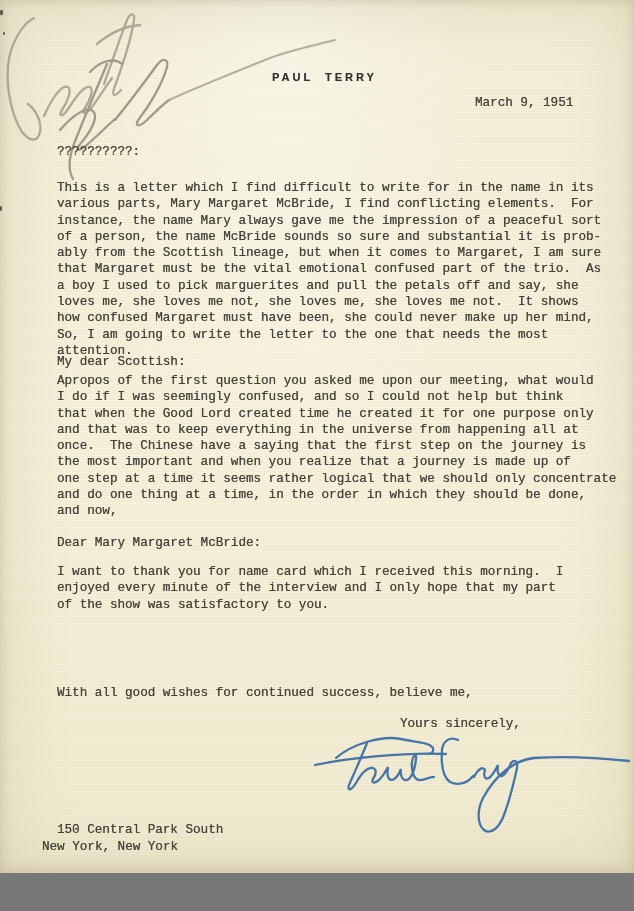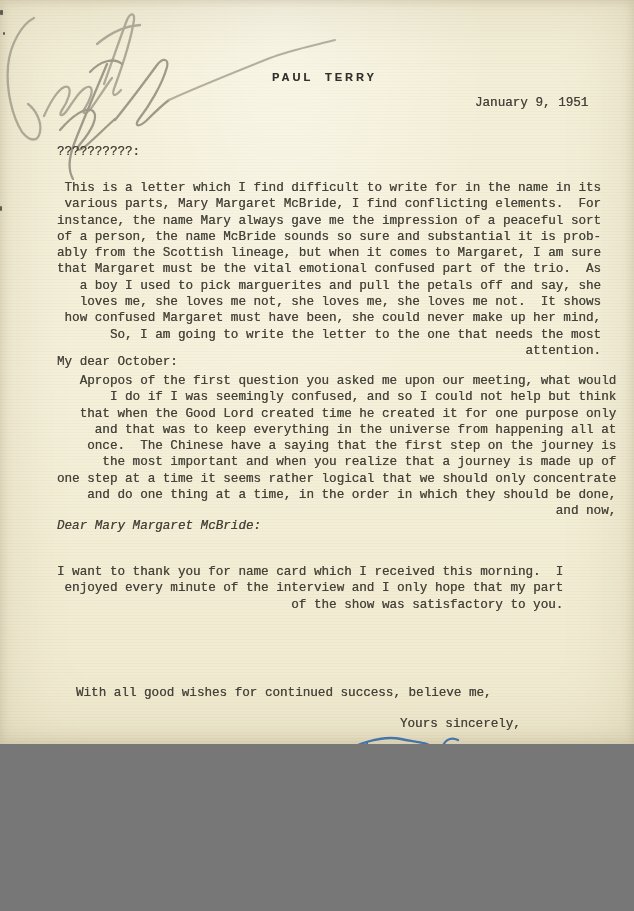--- a/index.html
+++ b/index.html
@@ -1,28 +1,27 @@
 <!DOCTYPE html>
 <html><head>
 <meta charset="utf-8">
 <style>
   html,body{margin:0;padding:0;background:#777;}
   .page{
     position:relative;
-    width:634px;height:744px;
+    width:634px;height:873px;
     margin:0 auto;
     overflow:hidden;
     background:
       radial-gradient(ellipse at 45% 6%, rgba(255,255,250,0.45), rgba(255,255,250,0) 42%),
       repeating-linear-gradient(180deg, rgba(166,152,106,0.055) 0 1px, rgba(0,0,0,0) 1px 3px),
       linear-gradient(180deg,#f3eed7 0%,#f5f0da 50%,#f0ead0 100%);
     box-shadow: inset 0 0 70px rgba(140,123,82,0.20), inset 0 -5px 14px rgba(118,102,66,0.14), inset 0 3px 8px rgba(118,102,66,0.10);
     font-family:"Liberation Mono","DejaVu Sans Mono",monospace;
     color:#45423a;
-    text-align:right;
   }
   .t{
     position:absolute;
     white-space:pre;
     font-size:12.6px;
     line-height:16.3px;
     letter-spacing:0;
     text-shadow:0.25px 0.25px 0 rgba(62,58,48,0.55), -0.2px 0 0 rgba(62,58,48,0.25);
   }
   .letterhead{
@@ -54,56 +53,56 @@
       <path d="M 107,64 C 97,88 84,118 74,144 C 68,160 69,172 73,179"></path>
       <path d="M 90,72 C 100,61 114,57 122,64"></path>
       <path d="M 60,130 C 72,116 86,106 93,111 C 99,117 91,131 81,143 C 74,151 78,153 88,144 C 97,136 106,127 115,119"></path>
       <path d="M 115,120 C 128,104 146,80 157,65 C 163,57 169,59 167,67 C 162,85 149,106 139,119 C 134,126 138,128 146,121 C 153,114 161,106 169,100"></path>
     </g>
     <path d="M 169,100 C 195,88 235,72 270,58 C 290,50 316,45 335,40" stroke="#aba595" stroke-width="2"></path>
   </svg>
 
   <div class="letterhead">PAUL TERRY</div>
 
-  <div class="t" style="left:475px;top:95px;">January 9, 1951</div>
+  <div class="t" style="left:475px;top:95px;">March 9, 1951</div>
 
   <div class="t" style="left:57px;top:144px;">??????????:</div>
 
   <div class="t" style="left:57px;top:180px;">This is a letter which I find difficult to write for in the name in its
 various parts, Mary Margaret McBride, I find conflicting elements.  For
 instance, the name Mary always gave me the impression of a peaceful sort
 of a person, the name McBride sounds so sure and substantial it is prob-
 ably from the Scottish lineage, but when it comes to Margaret, I am sure
 that Margaret must be the vital emotional confused part of the trio.  As
 a boy I used to pick marguerites and pull the petals off and say, she
 loves me, she loves me not, she loves me, she loves me not.  It shows
 how confused Margaret must have been, she could never make up her mind,
 So, I am going to write the letter to the one that needs the most
 attention.</div>
 
-  <div class="t" style="left:57px;top:354px;">My dear October:</div>
+  <div class="t" style="left:57px;top:354px;">My dear Scottish:</div>
 
   <div class="t" style="left:57px;top:373px;">Apropos of the first question you asked me upon our meeting, what would
 I do if I was seemingly confused, and so I could not help but think
 that when the Good Lord created time he created it for one purpose only
 and that was to keep everything in the universe from happening all at
 once.  The Chinese have a saying that the first step on the journey is
 the most important and when you realize that a journey is made up of
 one step at a time it seems rather logical that we should only concentrate
 and do one thing at a time, in the order in which they should be done,
 and now,</div>
 
-  <div class="t" style="left:57px;top:518px;font-style:italic;">Dear Mary Margaret McBride:</div>
+  <div class="t" style="left:57px;top:535px;">Dear Mary Margaret McBride:</div>
 
   <div class="t" style="left:57px;top:564px;">I want to thank you for name card which I received this morning.  I
 enjoyed every minute of the interview and I only hope that my part
 of the show was satisfactory to you.</div>
 
 
-  <div class="t" style="left:57px;top:685px;margin-left:19px;">With all good wishes for continued success, believe me,</div>
+  <div class="t" style="left:57px;top:685px;">With all good wishes for continued success, believe me,</div>
 
   <div class="t" style="left:360px;top:716px;margin-left:40px;">Yours sincerely,</div>
 
   <svg class="overlay" width="634" height="911" viewBox="0 0 634 911" fill="none" stroke="#3e6fa7" stroke-width="2.3" stroke-linecap="round" opacity="0.95">
     <title>Paul Terry</title>
     <path d="M 315,765 C 348,758 405,752 446,754"></path>
     <path d="M 336,758 C 352,744 382,735 401,739 C 415,742 428,742 433,748 C 434,751 432,754 429,754"></path>
     <path d="M 367,743 C 361,758 353,776 349,785 C 347,791 351,791 356,783 C 361,774 367,767 373,768 C 377,769 376,775 373,779 C 371,783 374,784 379,780 C 383,776 386,771 388,767 C 387,773 387,780 392,780 C 396,779 399,774 401,769 C 400,775 402,781 407,780 C 412,778 415,768 416,759 C 417,753 413,755 412,762 C 411,771 414,781 421,780 C 426,779 430,777 434,777"></path>
     <path d="M 458,740 C 450,736 443,741 442,750 C 441,764 443,777 450,782 C 458,786 468,783 473,776"></path>
     <path d="M 474,777 C 478,769 483,766 485,770 C 483,776 485,780 489,778 C 493,775 496,769 498,765 C 497,771 498,777 502,776 C 506,774 509,768 511,763"></path>

